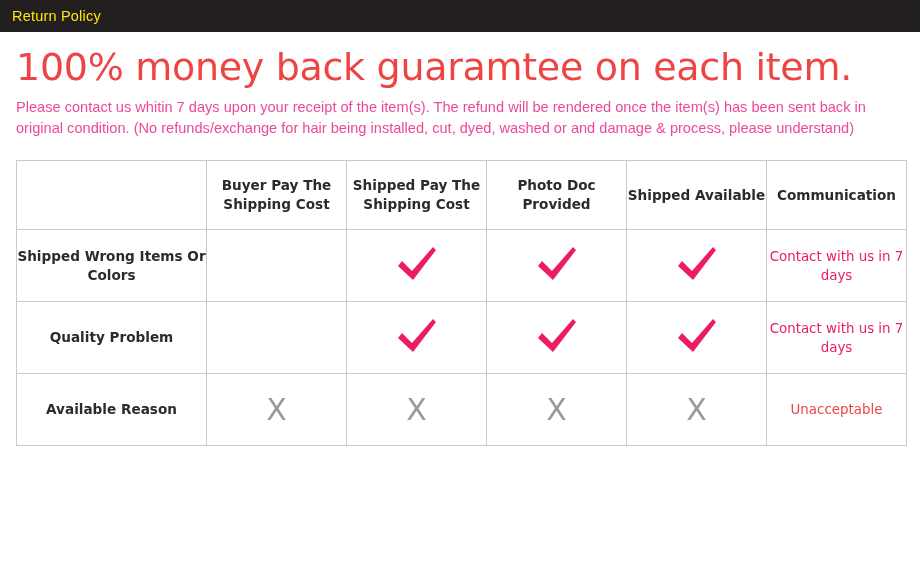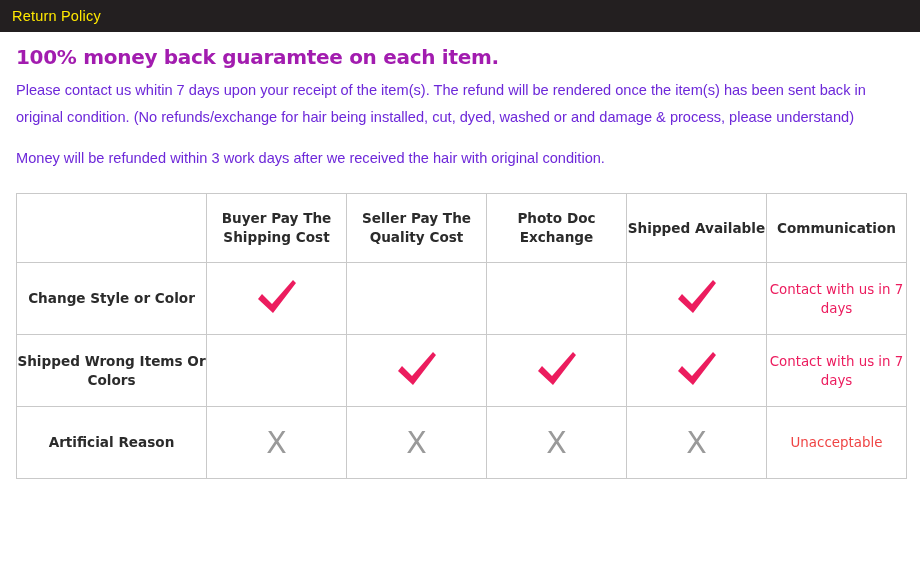--- a/index.html
+++ b/index.html
@@ -32,31 +32,31 @@
     color: #ffe800;
     font-size: 14.5px;
     letter-spacing: 0.2px;
     font-family: "Liberation Sans", sans-serif;
   }
   .body-wrap {
     padding: 0 14px;
     box-sizing: border-box;
   }
   .headline {
-    font-size: 20px;
-    color: #a21caf;
+    font-size: 38px;
+    color: #ef4444;
     margin: 13px 0 8px 2px;
-    font-weight: 700;
+    font-weight: 400;
     letter-spacing: -0.3px;
     font-family: "DejaVu Sans", sans-serif;
   }
   .para {
     font-size: 14.6px;
-    line-height: 27px;
-    color: #6d28d9;
+    line-height: 21px;
+    color: #ec4899;
     margin: 0 0 0 2px;
     max-width: 890px;
   }
   .para.second {
     margin-top: 14px;
   }
   table.policy {
     border-collapse: collapse;
     width: 890px;
     margin: 21px 0 0 2px;
@@ -118,63 +118,42 @@
 
 <div class="page">
 
   <div class="header-bar">
     <span class="header-title">Return Policy</span>
   </div>
 
   <div class="body-wrap">
     <div class="headline">100% money back guaramtee on each item.</div>
     <div class="para">Please contact us whitin 7 days upon your receipt of the item(s). The refund will be rendered once the item(s) has been sent back in original condition. (No refunds/exchange for hair being installed, cut, dyed, washed or and damage &amp; process, please understand)</div>
-    <div class="para second">Money will be refunded within 3 work days after we received the hair with original condition.</div>
 
     <table class="policy">
       <colgroup>
         <col class="col-label">
         <col class="col-cell">
         <col class="col-cell">
         <col class="col-cell">
         <col class="col-cell">
         <col class="col-comm">
       </colgroup>
       <thead>
         <tr>
           <th></th>
           <th>Buyer Pay The Shipping Cost</th>
-          <th>Seller Pay The Quality Cost</th>
-          <th>Photo Doc Exchange</th>
+          <th>Shipped Pay The Shipping Cost</th>
+          <th>Photo Doc Provided</th>
           <th>Shipped Available</th>
           <th>Communication</th>
         </tr>
       </thead>
       <tbody>
 
-        <tr>
-          <td class="row-label">Change Style or Color</td>
-          <td>
-            <span class="check">
-              <svg viewBox="0 0 44 40" width="44" height="40" aria-hidden="true">
-                <path d="M3 22 L7 17 L17 27 L38 3 L41 6 L18 36 Z" fill="#ec1c5e"></path>
-              </svg>
-            </span>
-          </td>
-          <td class="empty"></td>
-          <td class="empty"></td>
-          <td>
-            <span class="check">
-              <svg viewBox="0 0 44 40" width="44" height="40" aria-hidden="true">
-                <path d="M3 22 L7 17 L17 27 L38 3 L41 6 L18 36 Z" fill="#ec1c5e"></path>
-              </svg>
-            </span>
-          </td>
-          <td class="note">Contact with us in 7 days</td>
-        </tr>
 
         <tr>
           <td class="row-label">Shipped Wrong Items Or Colors</td>
           <td class="empty"></td>
           <td>
             <span class="check">
               <svg viewBox="0 0 44 40" width="44" height="40" aria-hidden="true">
                 <path d="M3 22 L7 17 L17 27 L38 3 L41 6 L18 36 Z" fill="#ec1c5e"></path>
               </svg>
             </span>
@@ -189,23 +168,49 @@
           <td>
             <span class="check">
               <svg viewBox="0 0 44 40" width="44" height="40" aria-hidden="true">
                 <path d="M3 22 L7 17 L17 27 L38 3 L41 6 L18 36 Z" fill="#ec1c5e"></path>
               </svg>
             </span>
           </td>
           <td class="note">Contact with us in 7 days</td>
         </tr>
 
-
-        <tr>
-          <td class="row-label">Artificial Reason</td>
+        <tr>
+          <td class="row-label">Quality Problem</td>
+          <td class="empty"></td>
+          <td>
+            <span class="check">
+              <svg viewBox="0 0 44 40" width="44" height="40" aria-hidden="true">
+                <path d="M3 22 L7 17 L17 27 L38 3 L41 6 L18 36 Z" fill="#ec1c5e"></path>
+              </svg>
+            </span>
+          </td>
+          <td>
+            <span class="check">
+              <svg viewBox="0 0 44 40" width="44" height="40" aria-hidden="true">
+                <path d="M3 22 L7 17 L17 27 L38 3 L41 6 L18 36 Z" fill="#ec1c5e"></path>
+              </svg>
+            </span>
+          </td>
+          <td>
+            <span class="check">
+              <svg viewBox="0 0 44 40" width="44" height="40" aria-hidden="true">
+                <path d="M3 22 L7 17 L17 27 L38 3 L41 6 L18 36 Z" fill="#ec1c5e"></path>
+              </svg>
+            </span>
+          </td>
+          <td class="note">Contact with us in 7 days</td>
+        </tr>
+
+        <tr>
+          <td class="row-label">Available Reason</td>
           <td><span class="xmark">X</span></td>
           <td><span class="xmark">X</span></td>
           <td><span class="xmark">X</span></td>
           <td><span class="xmark">X</span></td>
           <td class="note grey">Unacceptable</td>
         </tr>
 
       </tbody>
     </table>
   </div>

